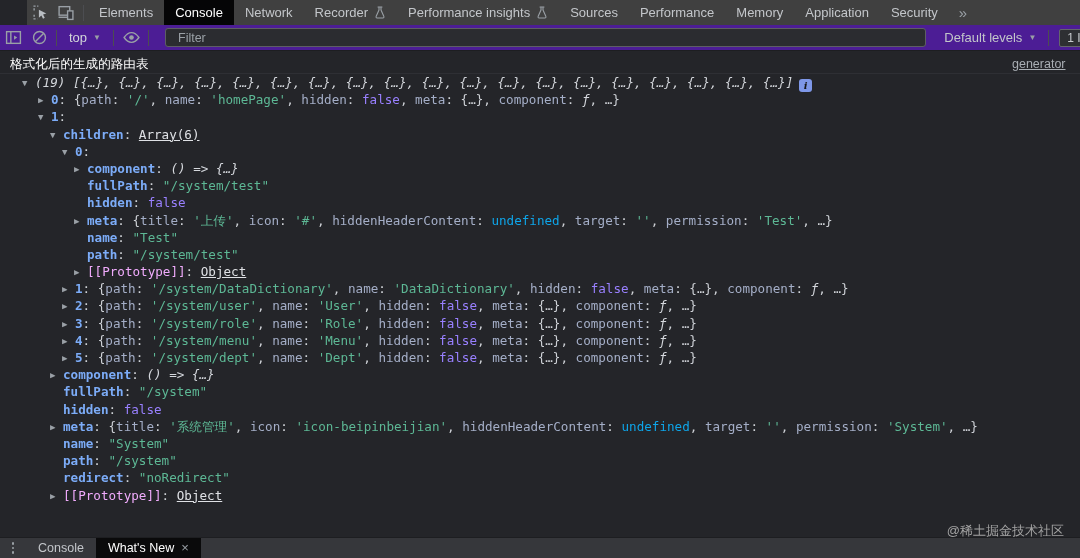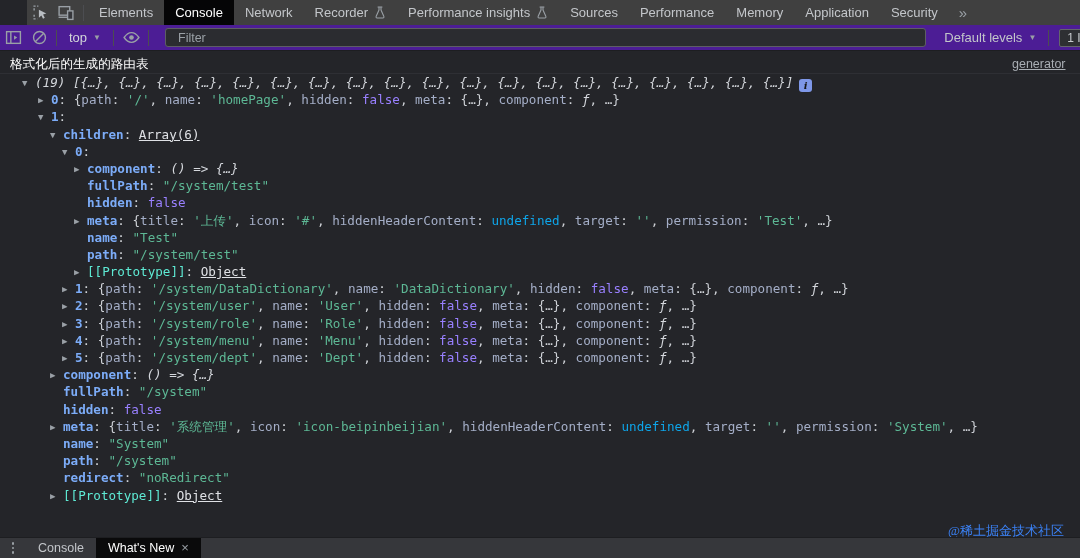--- a/index.html
+++ b/index.html
@@ -56,35 +56,35 @@
   .t-msg{color:#ffffff;}
   .t-k{color:#7cacf8;font-weight:bold;}
   .t-i{color:#a4aec7;}
   .t-s{color:#5db895;}
   .t-b{color:#9980ff;}
   .t-n{color:#9077e8;}
   .t-u{color:#0ea5e9;}
   .t-f{color:#d5d8dd;font-style:italic;}
   .t-p{color:#cfd2d7;}
   .t-o{color:#dfe1e5;text-decoration:underline;}
-  .t-pr{color:#5eead4;margin-top:13px;}
+  .t-pr{color:#f0abfc;margin-top:13px;}
   .t-c{color:#d3d6db;font-style:italic;}
   .info-icon{
     display:inline-block;width:13px;height:13px;margin-left:6px;border-radius:3px;
     background:#7e97e8;color:#17181b;text-align:center;
     font:italic bold 10px/13px "DejaVu Serif",serif;cursor:pointer;vertical-align:-2px;
   }
   .src-link{
     position:absolute;left:1012px;top:1px;width:80px;overflow:hidden;
     color:#a9aeb4;text-decoration:underline;cursor:pointer;
     font-family:"Liberation Sans",sans-serif;font-size:12.5px;white-space:nowrap;
   }
   .watermark{
-    position:absolute;top:522px;right:16px;color:#3b82f6;font-size:13px;
-    font-family:Liberation Serif, serif;pointer-events:none;
+    position:absolute;top:522px;right:16px;color:#a3a3a3;font-size:13px;
+    font-family:Liberation Sans, sans-serif;pointer-events:none;
   }
   
   .drawer{
     position:absolute;bottom:0;left:0;width:1080px;height:20px;
     background:#36373b;border-top:1px solid #1d1e21;
     display:flex;align-items:stretch;
   }
   .dots{display:flex;flex-direction:column;justify-content:center;gap:2px;width:26px;align-items:center;cursor:pointer;}
   .dots i{width:2.5px;height:2.5px;border-radius:50%;background:#9aa0a6;}
   .drawer-tab{

